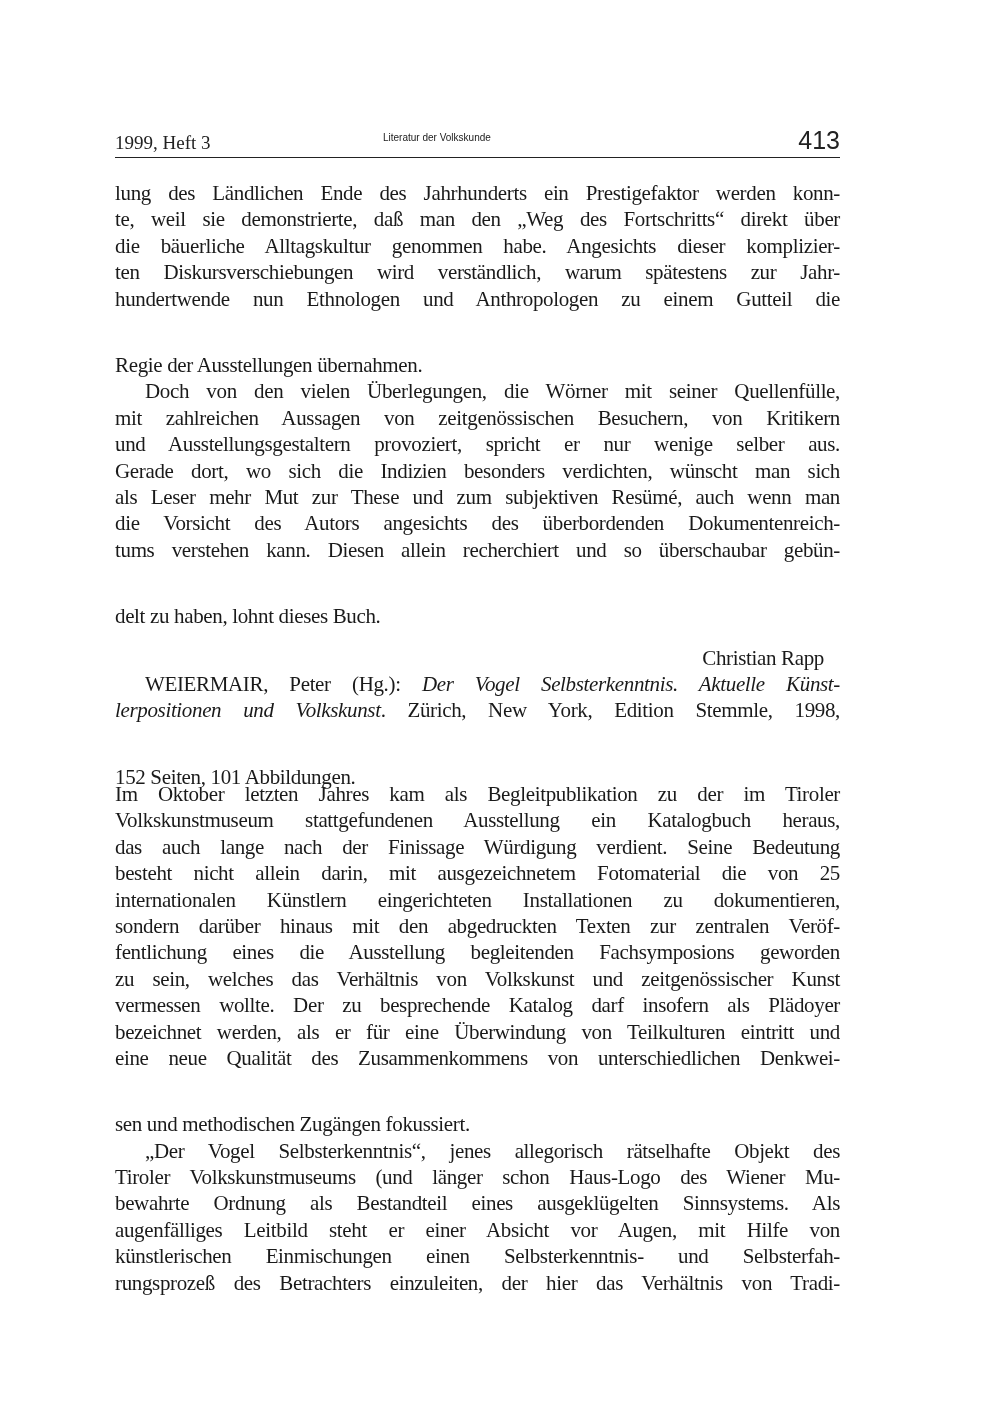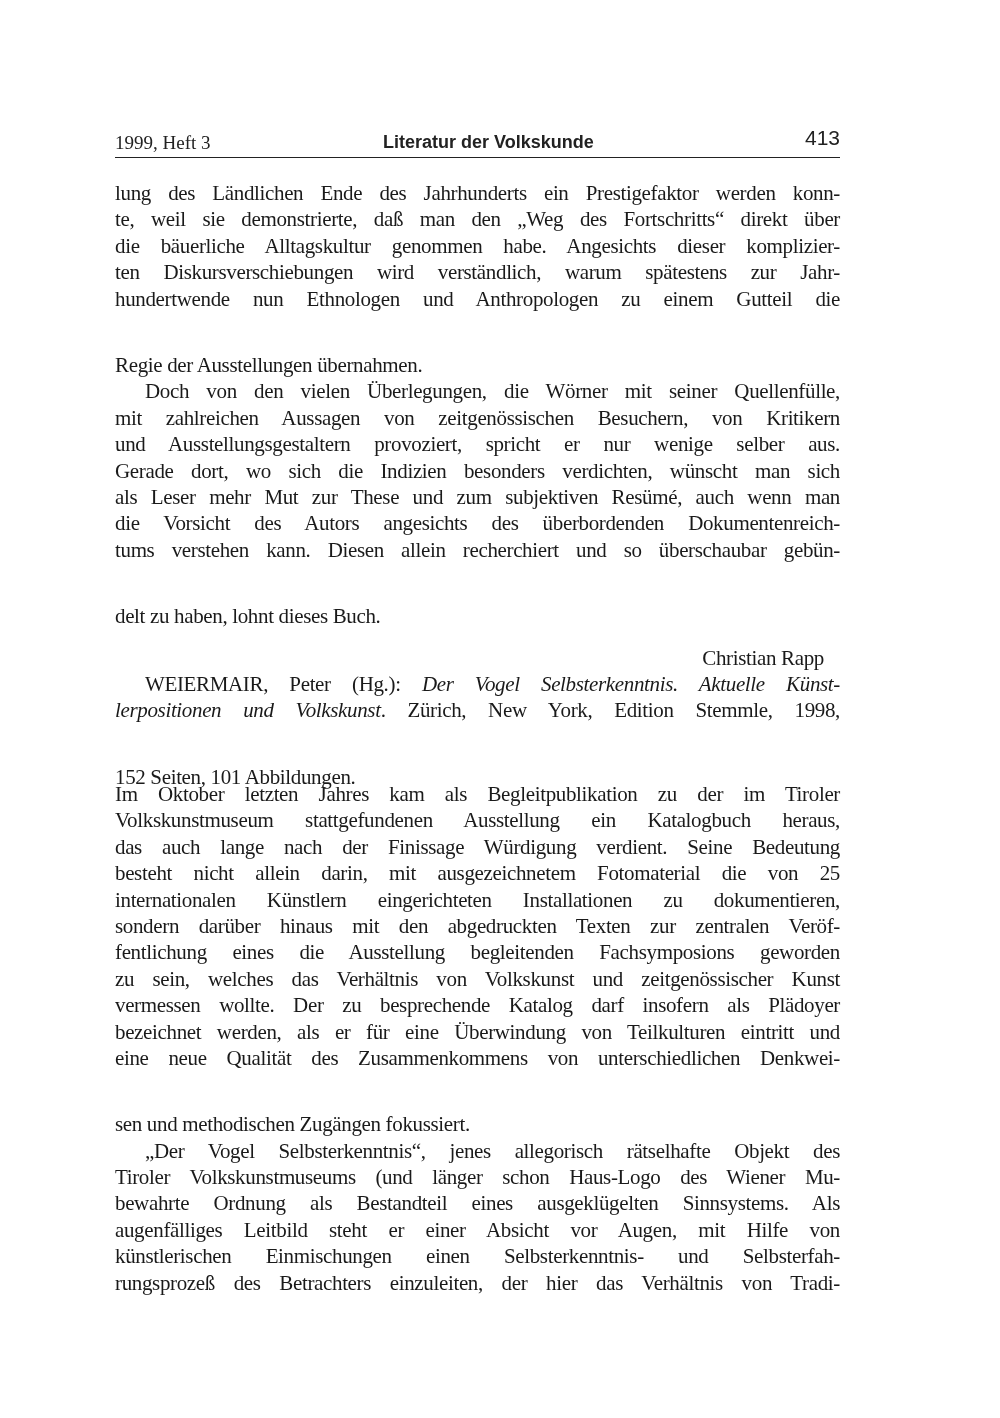--- a/index.html
+++ b/index.html
@@ -34,28 +34,27 @@
       position: absolute;
       left: 0;
       top: 6px;
       font-family: "Liberation Serif", serif;
       font-size: 19px;
     }
     .running-head .center {
       position: absolute;
       left: 268px;
       top: 6px;
-      font-size: 18px;
-      font-weight: bold;
+      font-size: 10px;
     }
     .running-head .right {
       position: absolute;
       right: 0;
       top: 0;
-      font-size: 21px;
+      font-size: 25px;
     }
     .rule {
       position: absolute;
       top: 157px;
       left: 0;
       width: 725px;
       height: 1px;
       border-top: 1.5px solid #222;
     }
     .body-text {

